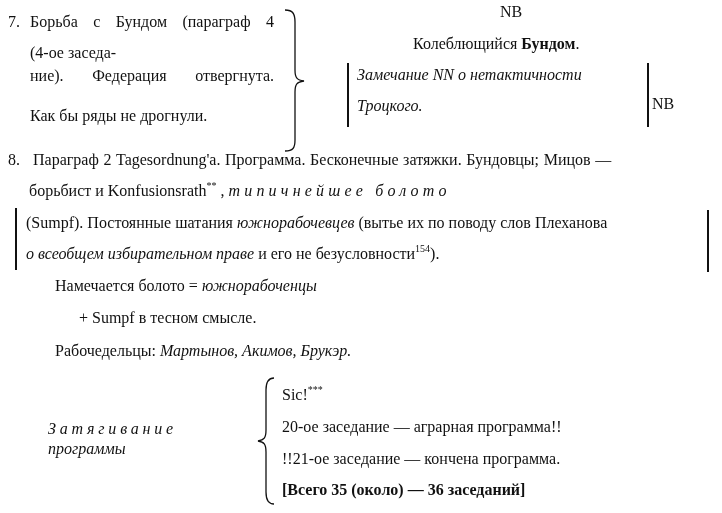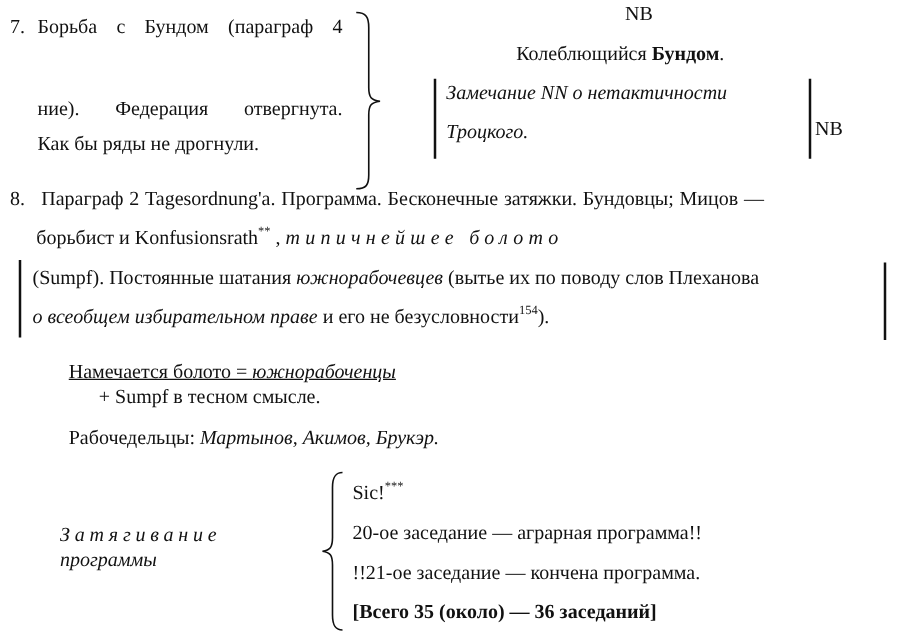--- a/index.html
+++ b/index.html
@@ -16,22 +16,23 @@
     .vline { position: absolute; background: #111; }
     .just { text-align: justify; text-align-last: justify; white-space: nowrap; }
     svg { position: absolute; overflow: visible; }
   </style>
 </head>
 <body>
 
 <div class="abs" style="left:8px; top:12px;">7.</div>
 <div class="abs just" style="left:30px; top:12px; width:244px;">Борьба с Бундом (параграф 4</div>
 <div class="abs" style="left:30px; top:43px; width:244px; display:flex; justify-content:space-between;">
+  <span>(4-ое заседа-</span>
 </div>
-<div class="abs just" style="left:30px; top:78px; width:244px;">ние). Федерация отвергнута.</div>
+<div class="abs just" style="left:30px; top:66px; width:244px;">ние). Федерация отвергнута.</div>
 <div class="abs" style="left:30px; top:106px;">Как бы ряды не дрогнули.</div>
 
 <svg width="24" height="145" style="left:283px; top:8px;">
   <path d="M2,2 C10,2 12,6 12,14 L12,62 C12,70 14,72 21,73 C14,74 12,76 12,84 L12,132 C12,140 10,143 2,143" fill="none" stroke="#111" stroke-width="1.3"></path>
 </svg>
 
 <div class="abs" style="left:500px; top:2px;">NB</div>
 <div class="abs" style="left:413px; top:34px;">
   <span>Колеблющийся </span><span class="b">Бундом</span><span>.</span>
 </div>
@@ -49,21 +50,21 @@
 
 <div class="vline" style="left:15px; top:208px; width:1.5px; height:62px;"></div>
 <div class="abs" style="left:26px; top:213px;">
   <span>(Sumpf). Постоянные шатания </span><span class="it">южнорабочевцев</span><span> (вытье их по поводу слов Плеханова</span>
 </div>
 <div class="abs" style="left:26px; top:244px;">
   <span class="it">о всеобщем избирательном праве</span><span> и его не безусловности</span><sup>154</sup><span>).</span>
 </div>
 <div class="vline" style="left:707px; top:210px; width:1.5px; height:62px;"></div>
 
-<div class="abs" style="left:55px; top:288px;text-decoration:underline;">
+<div class="abs" style="left:55px; top:276px;">
   <span>Намечается болото = </span><span class="it">южнорабоченцы</span>
 </div>
 <div class="abs" style="left:79px; top:308px;">+ Sumpf в тесном смысле.</div>
 <div class="abs" style="left:55px; top:341px;">
   <span>Рабочедельцы: </span><span class="it">Мартынов, Акимов, Брукэр.</span>
 </div>
 
 <div class="abs sp" style="left:48px; top:419px; letter-spacing:3.8px;">Затягивание</div>
 <div class="abs it" style="left:48px; top:439px;">программы</div>
 

